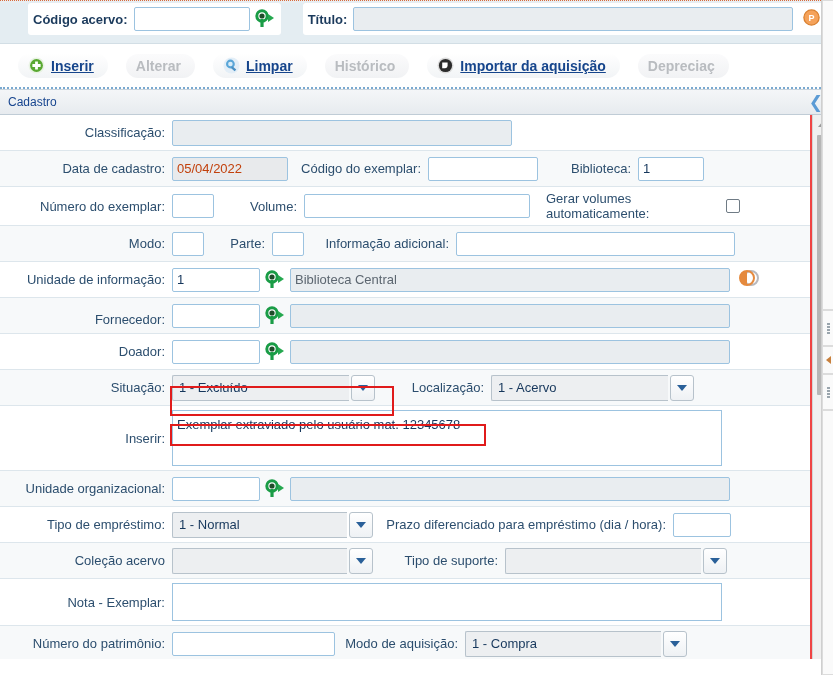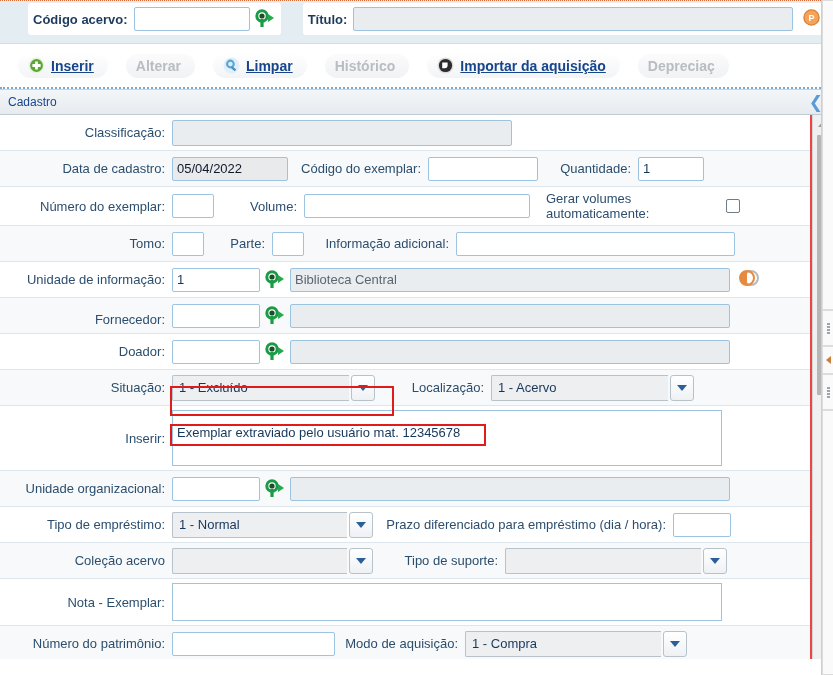--- a/index.html
+++ b/index.html
@@ -29,21 +29,21 @@
     background: #fff; border-radius: 3px;
     display: flex; align-items: center;
     padding: 3px 5px; height: 32px;
   }
   .inp {
     border: 1px solid #9cc3e0; background: #fff;
     height: 22px; font-size: 13px; color: #16375c;
     padding: 0 4px; outline: none; border-radius: 2px;
     font-family: "Liberation Sans", sans-serif;
   }
-  .inp.grey { background: #e8eaec; color: #0f172a; }
+  .inp.grey { background: #e8eaec; color: #c2410c; }
   .inp.readonly-blue { background: #e9edf0; color: #5c6670; }
 
   
   .mag { display: inline-flex; align-items: center; margin-left: 4px; }
   .mag svg { display: block; }
 
   
   .toolbar {
     height: 45px; background: #ffffff;
     display: flex; align-items: center;
@@ -104,21 +104,21 @@
     width: 24px; border: 1px solid #b7c2cb; border-radius: 3px;
     background: linear-gradient(#ffffff,#eef1f4);
     display: flex; align-items: center; justify-content: center;
     margin-left: 2px;
   }
   .caret { width: 0; height: 0; border-left: 5px solid transparent;
            border-right: 5px solid transparent; border-top: 6px solid #2a6099; }
 
   textarea.ta {
     border: 1px solid #9cc3e0; background: #fff; resize: none;
-    font-size: 13px; color: #16375c; padding: 14px 4px;
+    font-size: 13px; color: #16375c; padding: 6px 4px;
     font-family: "Liberation Sans", sans-serif; outline: none;
   }
   .cbx {
     width: 14px; height: 14px; border: 1px solid #6f7b85;
     background: #fff; border-radius: 2px;
   }
 
   
   .redbox { position: absolute; border: 2px solid #e01b1b; pointer-events: none; z-index: 40; }
 
@@ -249,35 +249,35 @@
       <div class="row white">
         <span class="lbl" style="width:172px;">Classificação:</span>
         <input class="inp readonly-blue" style="width: 340px; height: 26px;" value="">
       </div>
 
       <div class="row alt">
         <span class="lbl" style="width:172px;">Data de cadastro:</span>
         <input class="inp grey" style="width: 116px; height: 24px;" value="05/04/2022">
         <span class="lbl" style="width:140px;">Código do exemplar:</span>
         <input class="inp" style="width: 110px; height: 24px;" value="">
-        <span class="lbl" style="width:100px;">Quantidade:</span>
+        <span class="lbl" style="width:100px;">Biblioteca:</span>
         <input class="inp" style="width: 66px; height: 24px;" value="1">
       </div>
 
       <div class="row white">
         <span class="lbl" style="width:172px;">Número do exemplar:</span>
         <input class="inp" style="width: 42px; height: 24px;" value="">
         <span class="lbl" style="width:90px;">Volume:</span>
         <input class="inp" style="width: 226px; height: 24px;" value="">
         <span class="lbl two" style="width:120px;margin-left:16px;">Gerar volumes automaticamente:</span>
         <span class="cbx" style="margin-left:60px;"></span>
       </div>
 
       <div class="row alt">
-        <span class="lbl" style="width:172px;">Tomo:</span>
+        <span class="lbl" style="width:172px;">Modo:</span>
         <input class="inp" style="width: 32px; height: 24px;" value="">
         <span class="lbl" style="width:68px;">Parte:</span>
         <input class="inp" style="width: 32px; height: 24px;" value="">
         <span class="lbl" style="width:152px;">Informação adicional:</span>
         <input class="inp" style="width: 279px; height: 24px;" value="">
       </div>
 
       <div class="row white">
         <span class="lbl" style="width:172px;">Unidade de informação:</span>
         <input class="inp" style="width: 88px; height: 24px;" value="1">

